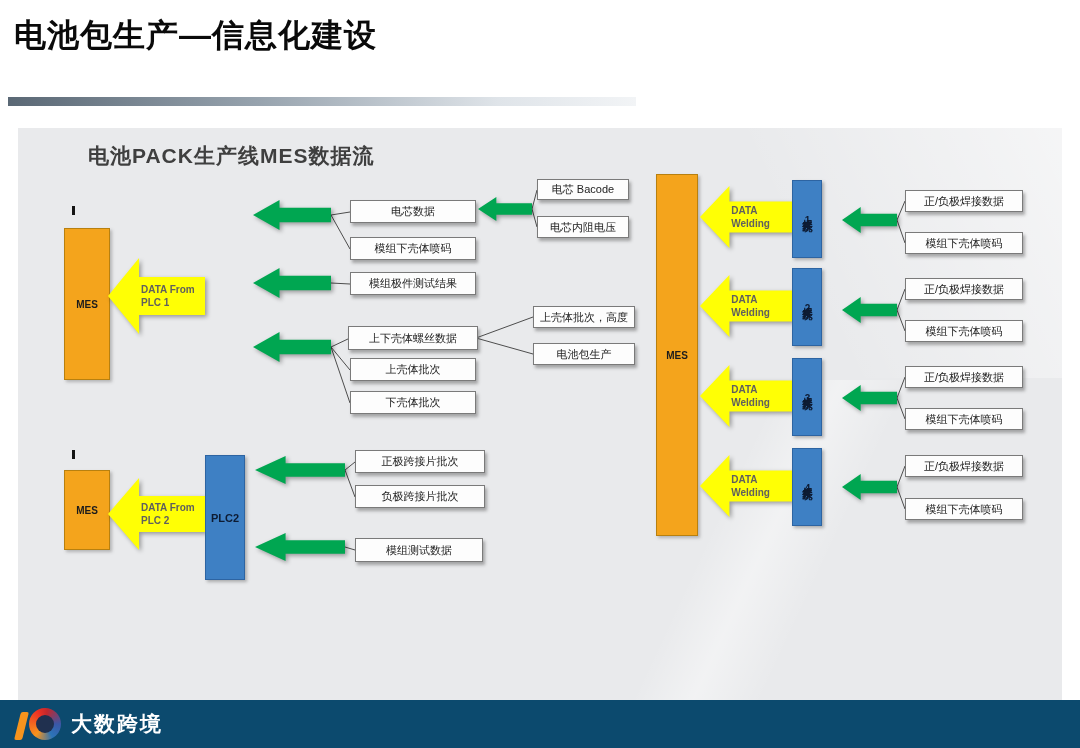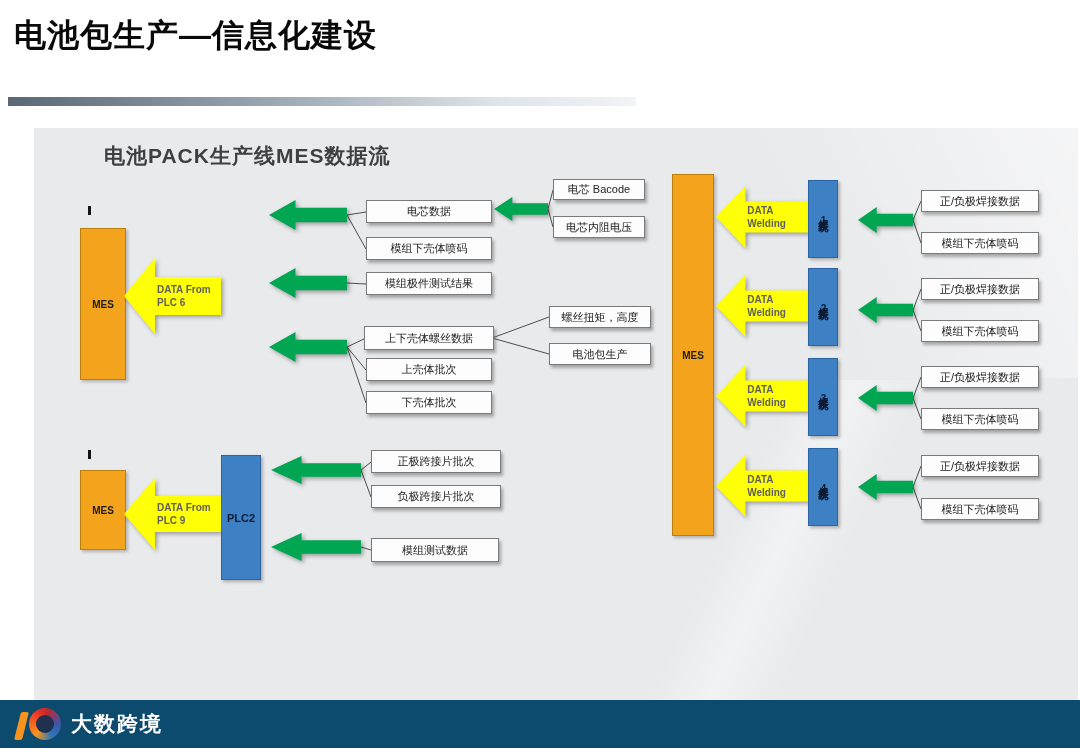--- a/index.html
+++ b/index.html
@@ -7,21 +7,21 @@
          font-family:"Liberation Sans","DejaVu Sans",sans-serif;}
   .abs{position:absolute;box-sizing:border-box;}
 
   
   .page-title{position:absolute;left:14px;top:14px;margin:0;font-size:32px;font-weight:800;
               color:#0a0a0a;letter-spacing:1px;}
   .title-underline{position:absolute;left:8px;top:97px;width:628px;height:9px;
               background:linear-gradient(to right,#5a6875,#97a3ae 40%,#dfe4e9 78%,#f2f4f6);}
 
   
-  .panel{position:absolute;left:34px;top:128px;width:1044px;height:572px;background:#e9eaec;overflow:hidden;}
+  .panel{position:absolute;left:18px;top:128px;width:1044px;height:572px;background:#e9eaec;overflow:hidden;}
   .band1{position:absolute;right:0;top:0;width:430px;height:250px;
          background:linear-gradient(245deg,rgba(255,255,255,0.55),rgba(255,255,255,0) 60%);}
   .band2{position:absolute;right:0;bottom:0;width:620px;height:320px;
          background:linear-gradient(115deg,rgba(255,255,255,0) 44%,rgba(255,255,255,0.4) 52%,rgba(255,255,255,0) 61%);}
   .connectors{position:absolute;left:0;top:0;width:1044px;height:572px;}
   .diagram-title{position:absolute;left:70px;top:14px;font-size:21px;font-weight:700;color:#3f3f3f;letter-spacing:1px;}
 
   .box-white{display:flex;align-items:center;justify-content:center;background:#fdfdfd;
              border:1px solid #7a7a7a;box-shadow:2px 3px 3px rgba(80,80,80,0.45);
              font-size:11px;color:#222;white-space:nowrap;overflow:hidden;}
@@ -90,21 +90,21 @@
     </svg>
 
     <div class="diagram-title">电池PACK生产线MES数据流</div>
 
     <div class="abs cursor-mark" style="left:54px;top:78px"></div>
     <div class="abs box-orange" style="left:46px;top:100px;width:46px;height:152px">MES</div>
     <div class="abs arr-wrap" style="left:90px;top:130px;width:97px;height:76px">
       <div class="arrow-yellow">
         <div class="atext">
           <span class="l">DATA From</span>
-          <span class="l">PLC 6</span>
+          <span class="l">PLC 1</span>
         </div>
       </div>
     </div>
 
     <div class="abs arr-wrap" style="left:235px;top:72px;width:78px;height:30px">
         <div class="arrow-green"></div>
       </div>
     <div class="abs arr-wrap" style="left:235px;top:140px;width:78px;height:30px">
         <div class="arrow-green"></div>
       </div>
@@ -117,30 +117,30 @@
     <div class="abs box-white" style="left:332px;top:144px;width:126px;height:23px">模组极件测试结果</div>
     <div class="abs box-white" style="left:330px;top:198px;width:130px;height:24px">上下壳体螺丝数据</div>
     <div class="abs box-white" style="left:332px;top:230px;width:126px;height:23px">上壳体批次</div>
     <div class="abs box-white" style="left:332px;top:263px;width:126px;height:23px">下壳体批次</div>
 
     <div class="abs arr-wrap" style="left:460px;top:69px;width:54px;height:24px">
         <div class="arrow-green"></div>
       </div>
     <div class="abs box-white" style="left:519px;top:51px;width:92px;height:21px">电芯 Bacode</div>
     <div class="abs box-white" style="left:519px;top:88px;width:92px;height:22px">电芯内阻电压</div>
-    <div class="abs box-white" style="left:515px;top:178px;width:102px;height:22px">螺丝扭矩，高度</div>
+    <div class="abs box-white" style="left:515px;top:178px;width:102px;height:22px">上壳体批次，高度</div>
     <div class="abs box-white" style="left:515px;top:215px;width:102px;height:22px">电池包生产</div>
 
     <div class="abs cursor-mark" style="left:54px;top:322px"></div>
     <div class="abs box-orange" style="left:46px;top:342px;width:46px;height:80px">MES</div>
     <div class="abs arr-wrap" style="left:90px;top:350px;width:97px;height:72px">
       <div class="arrow-yellow">
         <div class="atext">
           <span class="l">DATA From</span>
-          <span class="l">PLC 9</span>
+          <span class="l">PLC 2</span>
         </div>
       </div>
     </div>
     <div class="abs box-blue" style="left:187px;top:327px;width:40px;height:125px">PLC2</div>
 
     <div class="abs arr-wrap" style="left:237px;top:328px;width:90px;height:28px">
         <div class="arrow-green"></div>
       </div>
     <div class="abs arr-wrap" style="left:237px;top:405px;width:90px;height:28px">
         <div class="arrow-green"></div>

